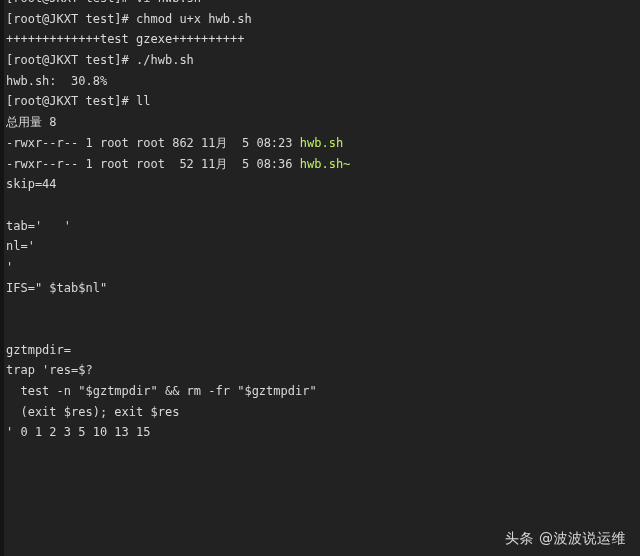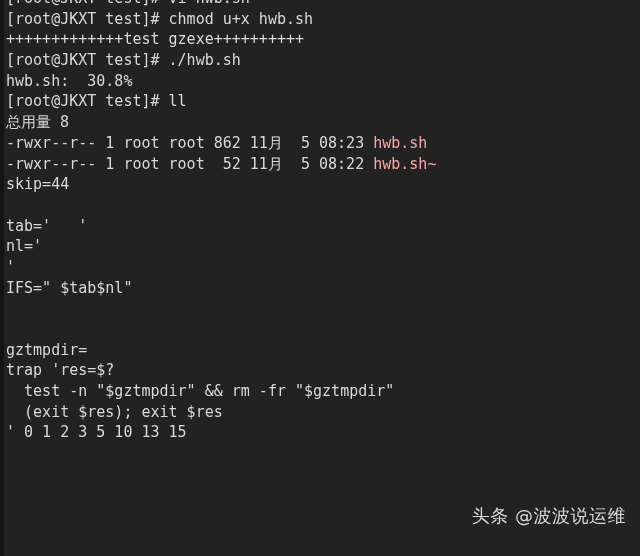--- a/index.html
+++ b/index.html
@@ -38,34 +38,34 @@
     width: 640px;
     
     margin-top: -12px;
     padding-left: 6px;
     box-sizing: border-box;
     z-index: 2;
   }
   .line {
     height: 20.7px;
     line-height: 20.7px;
-    font-size: 15px;
+    font-size: 12px;
     color: #d9d9d9;
     white-space: pre;
     letter-spacing: 0px;
     font-family: "DejaVu Sans Mono", "Liberation Mono", monospace;
   }
   .fg-default { color: #d9d9d9; }
-  .fg-green   { color: #fca5a5; }
+  .fg-green   { color: #bef264; }
   #watermark {
     position: absolute;
     right: 14px;
-    bottom: 28px;
+    bottom: 8px;
     font-family: "DejaVu Sans", "Liberation Sans", sans-serif;
-    font-size: 18px;
+    font-size: 14px;
     color: #e8e8e8;
     opacity: 0.92;
     white-space: pre;
     z-index: 5;
     letter-spacing: 0.5px;
   }
 </style>
 </head>
 <body>
 
@@ -75,21 +75,21 @@
 
   <div id="screen">
       <div class="line"><span class="fg-default">[root@JKXT test]# vi hwb.sh</span></div>
       <div class="line"><span class="fg-default">[root@JKXT test]# chmod u+x hwb.sh</span></div>
       <div class="line"><span class="fg-default">+++++++++++++test gzexe++++++++++</span></div>
       <div class="line"><span class="fg-default">[root@JKXT test]# ./hwb.sh</span></div>
       <div class="line"><span class="fg-default">hwb.sh:	 30.8%</span></div>
       <div class="line"><span class="fg-default">[root@JKXT test]# ll</span></div>
       <div class="line"><span class="fg-default">总用量 8</span></div>
       <div class="line"><span class="fg-default">-rwxr--r-- 1 root root 862 11月  5 08:23 </span><span class="fg-green">hwb.sh</span></div>
-      <div class="line"><span class="fg-default">-rwxr--r-- 1 root root  52 11月  5 08:22 </span><span class="fg-green">hwb.sh~</span></div>
+      <div class="line"><span class="fg-default">-rwxr--r-- 1 root root  52 11月  5 08:36 </span><span class="fg-green">hwb.sh~</span></div>
       <div class="line"><span class="fg-default">skip=44</span></div>
       <div class="line"><span class="fg-default"></span></div>
       <div class="line"><span class="fg-default">tab='	'</span></div>
       <div class="line"><span class="fg-default">nl='</span></div>
       <div class="line"><span class="fg-default">'</span></div>
       <div class="line"><span class="fg-default">IFS=" $tab$nl"</span></div>
       <div class="line"><span class="fg-default"></span></div>
       <div class="line"><span class="fg-default"></span></div>
       <div class="line"><span class="fg-default">gztmpdir=</span></div>
       <div class="line"><span class="fg-default">trap 'res=$?</span></div>

